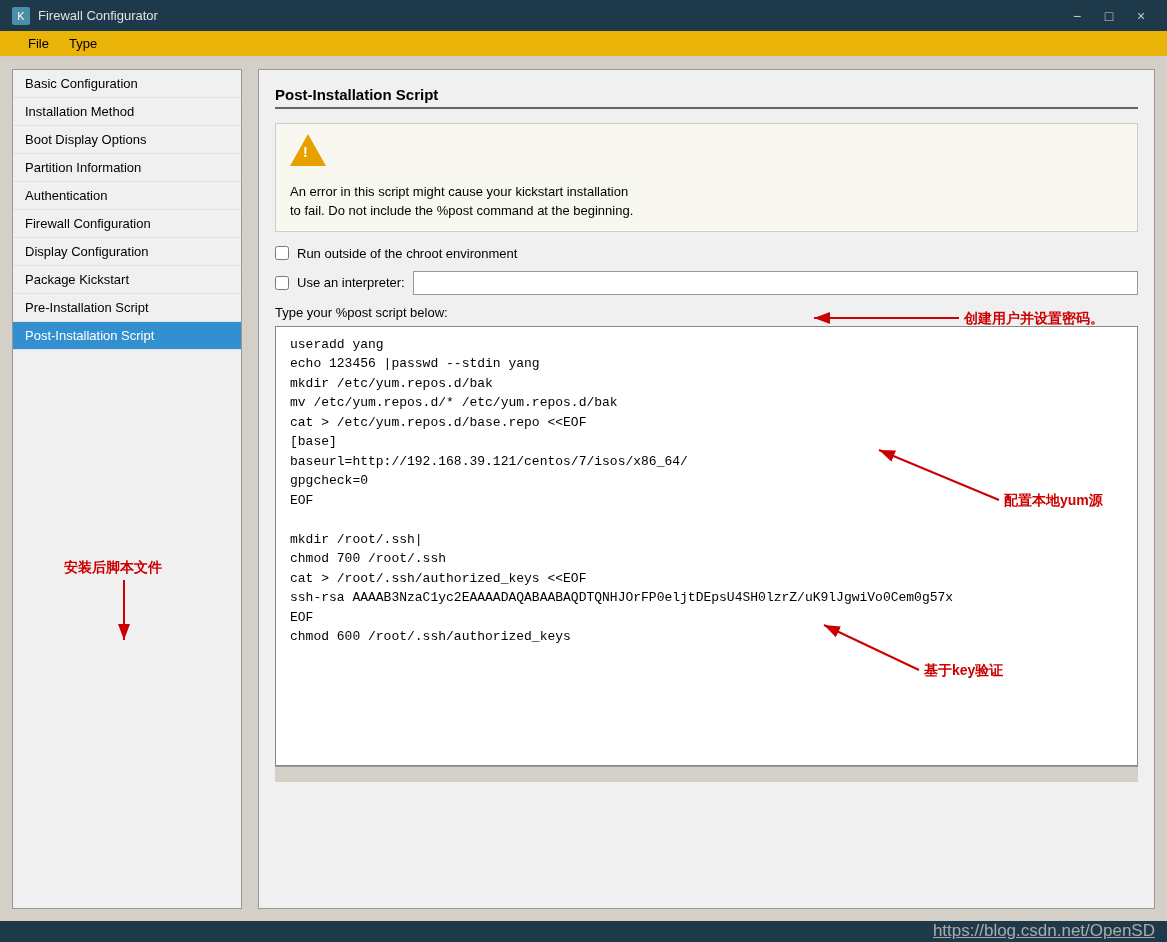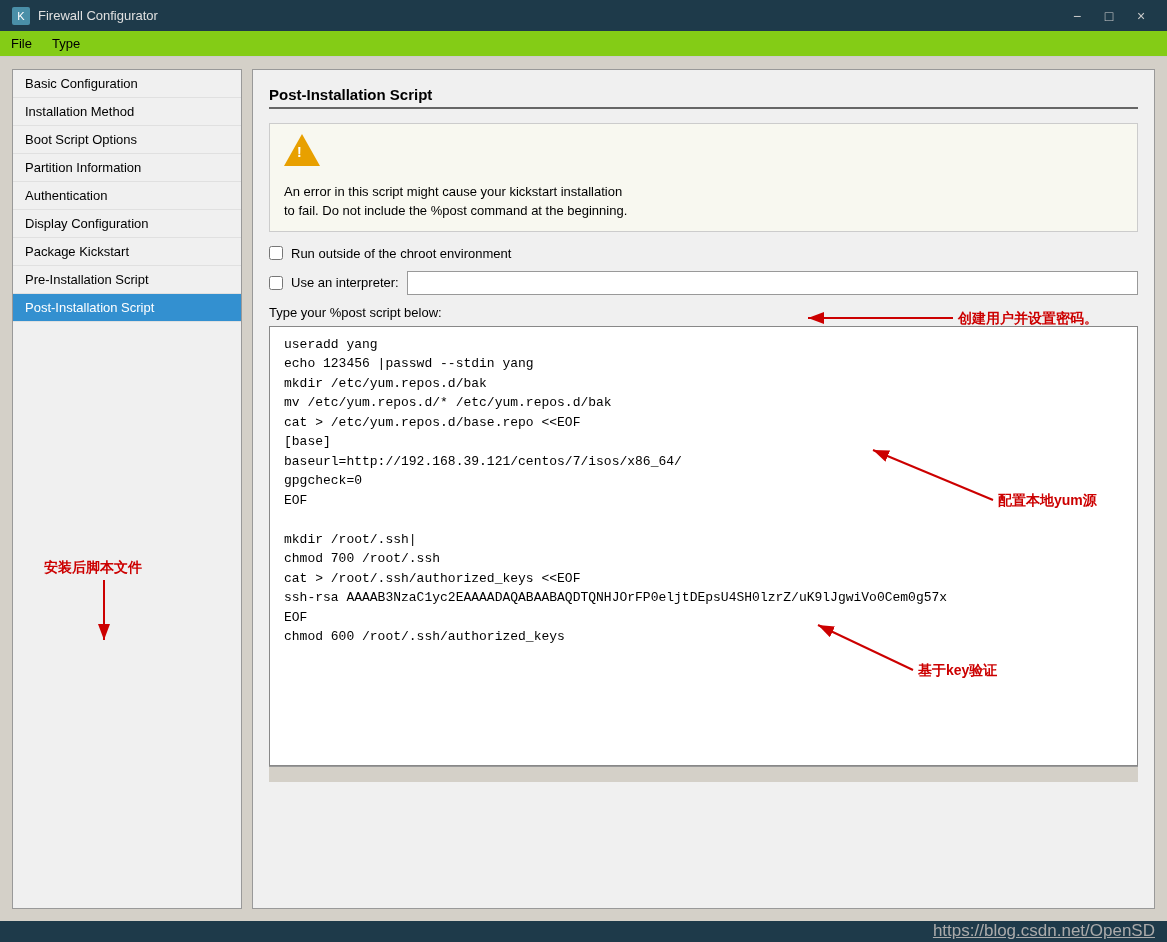--- a/index.html
+++ b/index.html
@@ -57,40 +57,40 @@
       font-size: 14px;
       display: flex;
       align-items: center;
       justify-content: center;
     }
 
     
     .menu-bar {
       display: flex;
       align-items: center;
-      background: #84cc16;
+      background: #eab308;
       height: 26px;
-      padding: 0 3px;
+      padding: 0 20px;
       border-bottom: 1px solid #ccc;
       gap: 4px;
     }
     .menu-item {
       padding: 2px 8px;
       font-size: 13px;
       cursor: pointer;
       border-radius: 2px;
     }
 
     
     .main-window {
       display: flex;
       background: #d4d0c8;
       height: calc(942px - 32px - 26px);
       padding: 12px;
-      gap: 10px;
+      gap: 16px;
     }
 
     
     .sidebar {
       width: 230px;
       background: #f0f0f0;
       border: 1px solid #999;
       overflow-y: auto;
       flex-shrink: 0;
     }
@@ -276,23 +276,24 @@
   <div class="menu-bar">
     <div class="menu-item">File</div>
     <div class="menu-item">Type</div>
   </div>
 
   <div class="main-window">
 
     <div class="sidebar">
       <div class="sidebar-item">Basic Configuration</div>
       <div class="sidebar-item">Installation Method</div>
-      <div class="sidebar-item">Boot Script Options</div>
+      <div class="sidebar-item">Boot Display Options</div>
       <div class="sidebar-item">Partition Information</div>
       <div class="sidebar-item">Authentication</div>
+      <div class="sidebar-item">Firewall Configuration</div>
       <div class="sidebar-item">Display Configuration</div>
       <div class="sidebar-item">Package Kickstart</div>
       <div class="sidebar-item">Pre-Installation Script</div>
       <div class="sidebar-item active">Post-Installation Script</div>
     </div>
 
     <div class="content-area" style="position:relative;">
 
       <div class="section-title">Post-Installation Script</div>
 
@@ -352,21 +353,21 @@
 
         <line x1="660" y1="600" x2="565" y2="555" stroke="#cc0000" stroke-width="2" marker-end="url(#arrowhead)"></line>
 
         <text x="665" y="605" fill="#cc0000" font-size="14" font-weight="bold" font-family="sans-serif">基于key验证</text>
       </svg>
 
     </div>
 
   </div>
 
-  <div style="position:absolute; left:44px; top:580px; pointer-events:none;">
+  <div style="position:absolute; left:64px; top:580px; pointer-events:none;">
     <svg width="200" height="100" xmlns="http://www.w3.org/2000/svg" overflow="visible">
       <defs>
         <marker id="ah2" markerWidth="8" markerHeight="6" refX="8" refY="3" orient="auto">
           <polygon points="0 0, 8 3, 0 6" fill="#cc0000"></polygon>
         </marker>
       </defs>
 
       <line x1="60" y1="0" x2="60" y2="60" stroke="#cc0000" stroke-width="2" marker-end="url(#ah2)"></line>
       <text x="0" y="-8" fill="#cc0000" font-size="14" font-weight="bold" font-family="sans-serif">安装后脚本文件</text>
     </svg>

